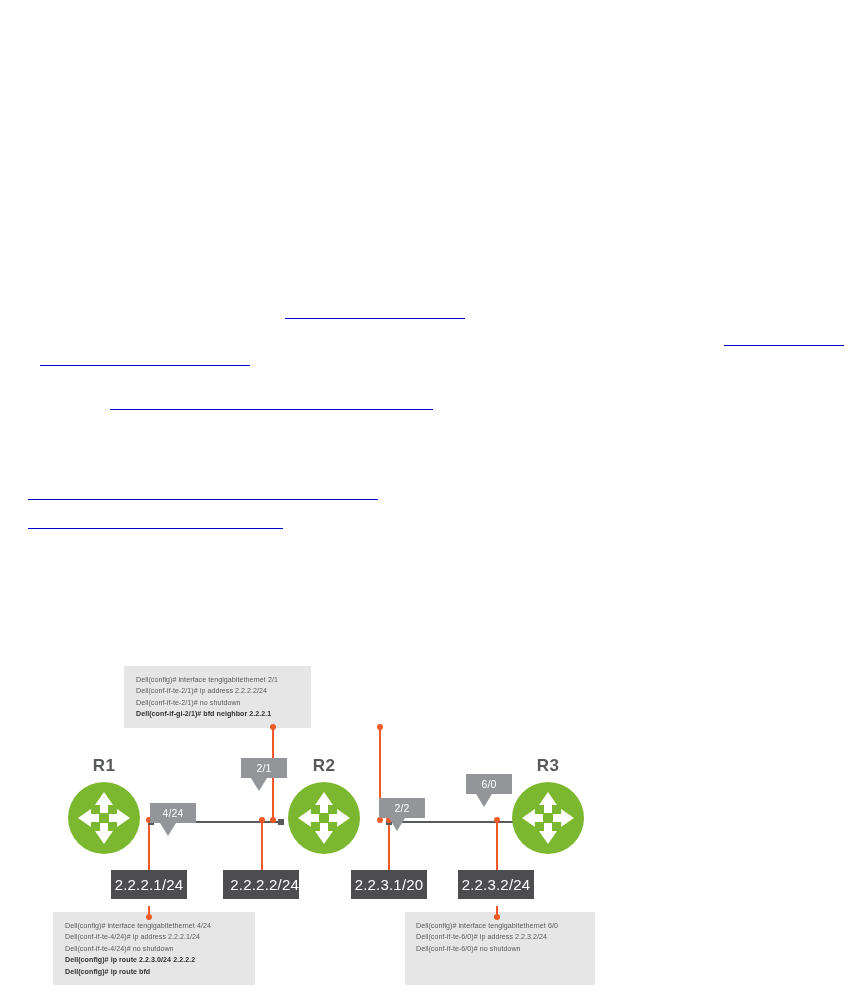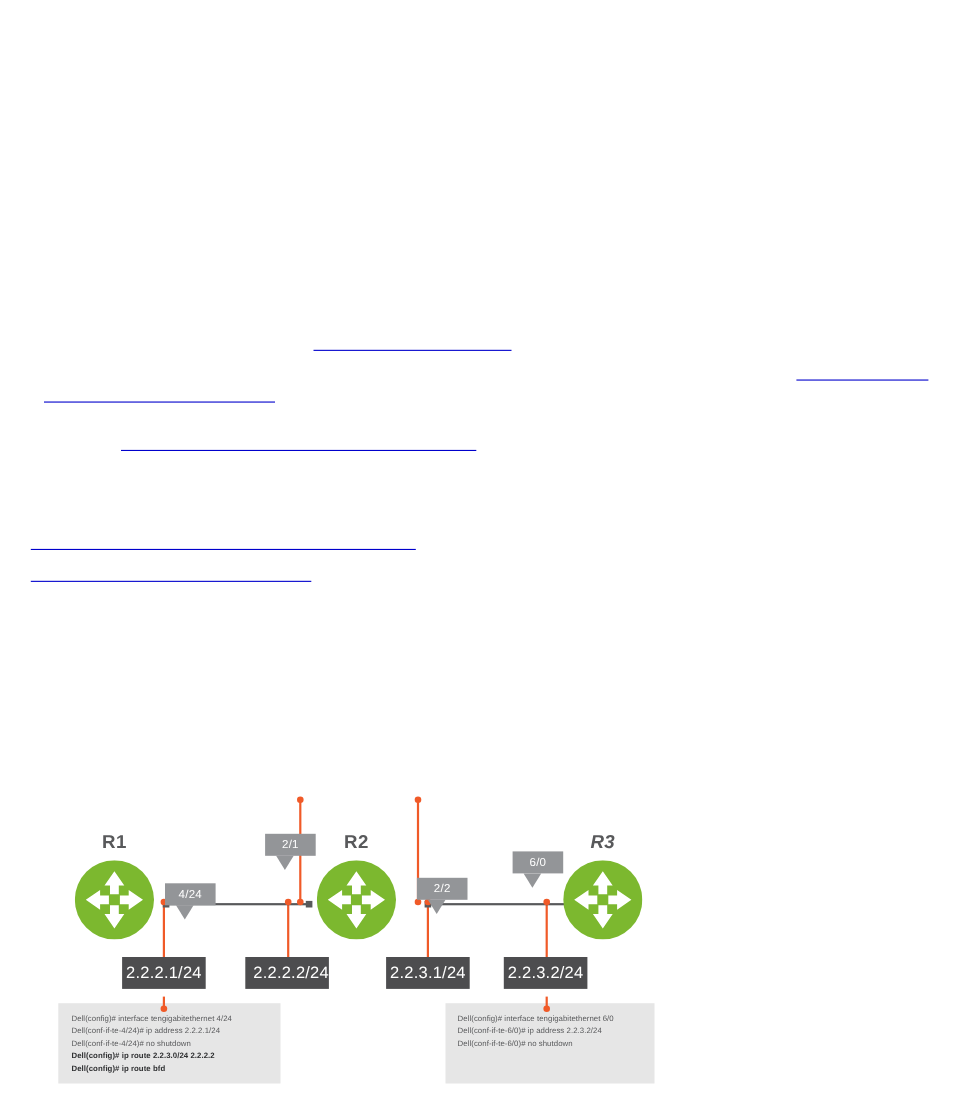--- a/index.html
+++ b/index.html
@@ -141,20 +141,26 @@
   <a href="#" class="link-rule" style="left:285px; top:318px; width:180px;"></a>
   <a href="#" class="link-rule" style="left:724px; top:345px; width:120px;"></a>
   <a href="#" class="link-rule" style="left:40px; top:365px; width:210px;"></a>
   <a href="#" class="link-rule" style="left:110px; top:409px; width:323px;"></a>
   <a href="#" class="link-rule" style="left:28px; top:499px; width:350px;"></a>
   <a href="#" class="link-rule" style="left:28px; top:528px; width:255px;"></a>
 </div>
 
 <div class="figure">
 
+  <div class="cfg-box" style="left:104px; top:18px; width:187px; height:62px;">
+    <div class="cfg-line">Dell(config)# interface tengigabitethernet 2/1</div>
+    <div class="cfg-line">Dell(conf-if-te-2/1)# ip address 2.2.2.2/24</div>
+    <div class="cfg-line">Dell(conf-if-te-2/1)# no shutdown</div>
+    <div class="cfg-line bold">Dell(conf-if-gi-2/1)# bfd neighbor 2.2.2.1</div>
+  </div>
 
 
   <div class="cfg-box" style="left:33px; top:264px; width:202px; height:73px;">
     <div class="cfg-line">Dell(config)# interface tengigabitethernet 4/24</div>
     <div class="cfg-line">Dell(conf-if-te-4/24)# ip address 2.2.2.1/24</div>
     <div class="cfg-line">Dell(conf-if-te-4/24)# no shutdown</div>
     <div class="cfg-line bold">Dell(config)# ip route 2.2.3.0/24 2.2.2.2</div>
     <div class="cfg-line bold">Dell(config)# ip route bfd</div>
   </div>
 
@@ -216,21 +222,21 @@
       <circle cx="36" cy="36" r="36" fill="#7cb82f"></circle>
       <g fill="#ffffff">
         <polygon points="36,10 45,23 40,23 40,31 32,31 32,23 27,23"></polygon>
         <polygon points="36,62 45,49 40,49 40,41 32,41 32,49 27,49"></polygon>
         <polygon points="10,36 23,27 23,32 31,32 31,40 23,40 23,45"></polygon>
         <polygon points="62,36 49,27 49,32 41,32 41,40 49,40 49,45"></polygon>
       </g>
     </svg>
   </div>
 
-  <div class="router-label" style="left:492px; top:108px;font-style:italic;">R3</div>
+  <div class="router-label" style="left:492px; top:108px;">R3</div>
   <div class="router" style="left:492px; top:134px;">
     <svg viewBox="0 0 72 72" width="72" height="72">
       <circle cx="36" cy="36" r="36" fill="#7cb82f"></circle>
       <g fill="#ffffff">
         <polygon points="36,10 45,23 40,23 40,31 32,31 32,23 27,23"></polygon>
         <polygon points="36,62 45,49 40,49 40,41 32,41 32,49 27,49"></polygon>
         <polygon points="10,36 23,27 23,32 31,32 31,40 23,40 23,45"></polygon>
         <polygon points="62,36 49,27 49,32 41,32 41,40 49,40 49,45"></polygon>
       </g>
     </svg>
@@ -251,16 +257,16 @@
     <div class="iface-tail"></div>
   </div>
 
   <div class="iface" style="left:446px; top:126px;">
     <div class="iface-box">6/0</div>
     <div class="iface-tail"></div>
   </div>
 
   <div class="ipchip" style="left:91px; top:222px;">2.2.2.1/24</div>
   <div class="ipchip" style="left:203px; top:222px;text-align:right;">2.2.2.2/24</div>
-  <div class="ipchip" style="left:331px; top:222px;">2.2.3.1/24</div>
+  <div class="ipchip" style="left:331px; top:222px;">2.2.3.1/20</div>
   <div class="ipchip" style="left:438px; top:222px;">2.2.3.2/24</div>
 
 </div>
 
 </body></html>

